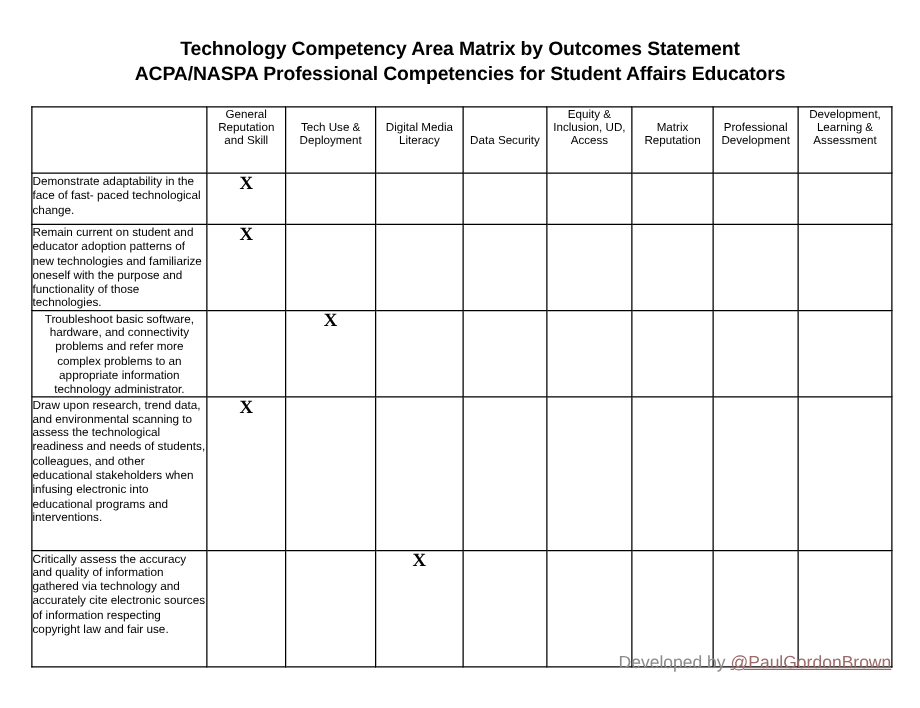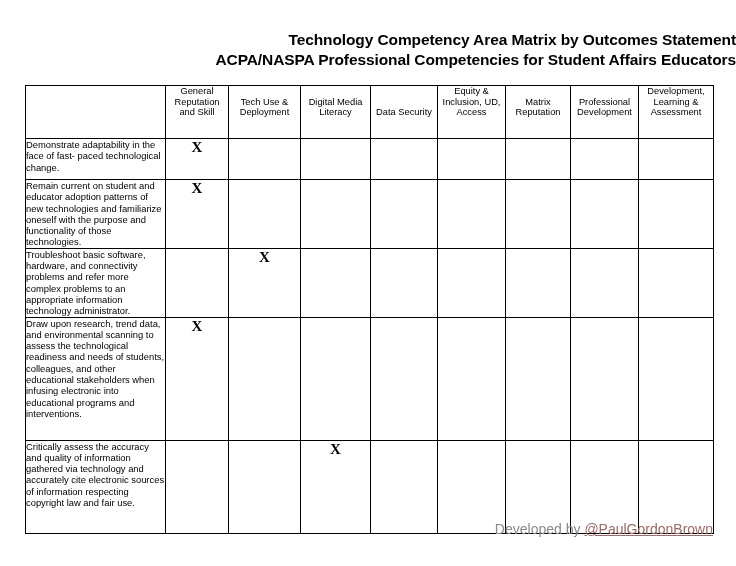--- a/index.html
+++ b/index.html
@@ -24,21 +24,21 @@
     height: 566px;
     background: #ffffff;
   }
 
   
   .title-block {
     position: absolute;
     left: 0;
     top: 30px;
     width: 736px;
-    text-align: right;
+    text-align: center;
   }
   .title-line {
     font-size: 15.5px;
     font-weight: bold;
     line-height: 20px;
     letter-spacing: -0.1px;
     white-space: nowrap;
   }
 
   
@@ -114,21 +114,21 @@
     font-family: "Liberation Serif", serif;
   }
   td.mark .x-glyph {
     display: inline-block;
     line-height: 1;
   }
 
   
   tr.r0 td { height: 40px; }
   tr.r1 td { height: 63px; }
-  tr.r2 td { height: 66px; }
+  tr.r2 td { height: 66px; text-align: center; }
   tr.r3 td { height: 122px; }
   tr.r4 td { height: 92px; }
 
   
   .credit {
     position: absolute;
     right: 23px;
     top: 521px;
     font-size: 14px;
     color: #8a8a8a;

